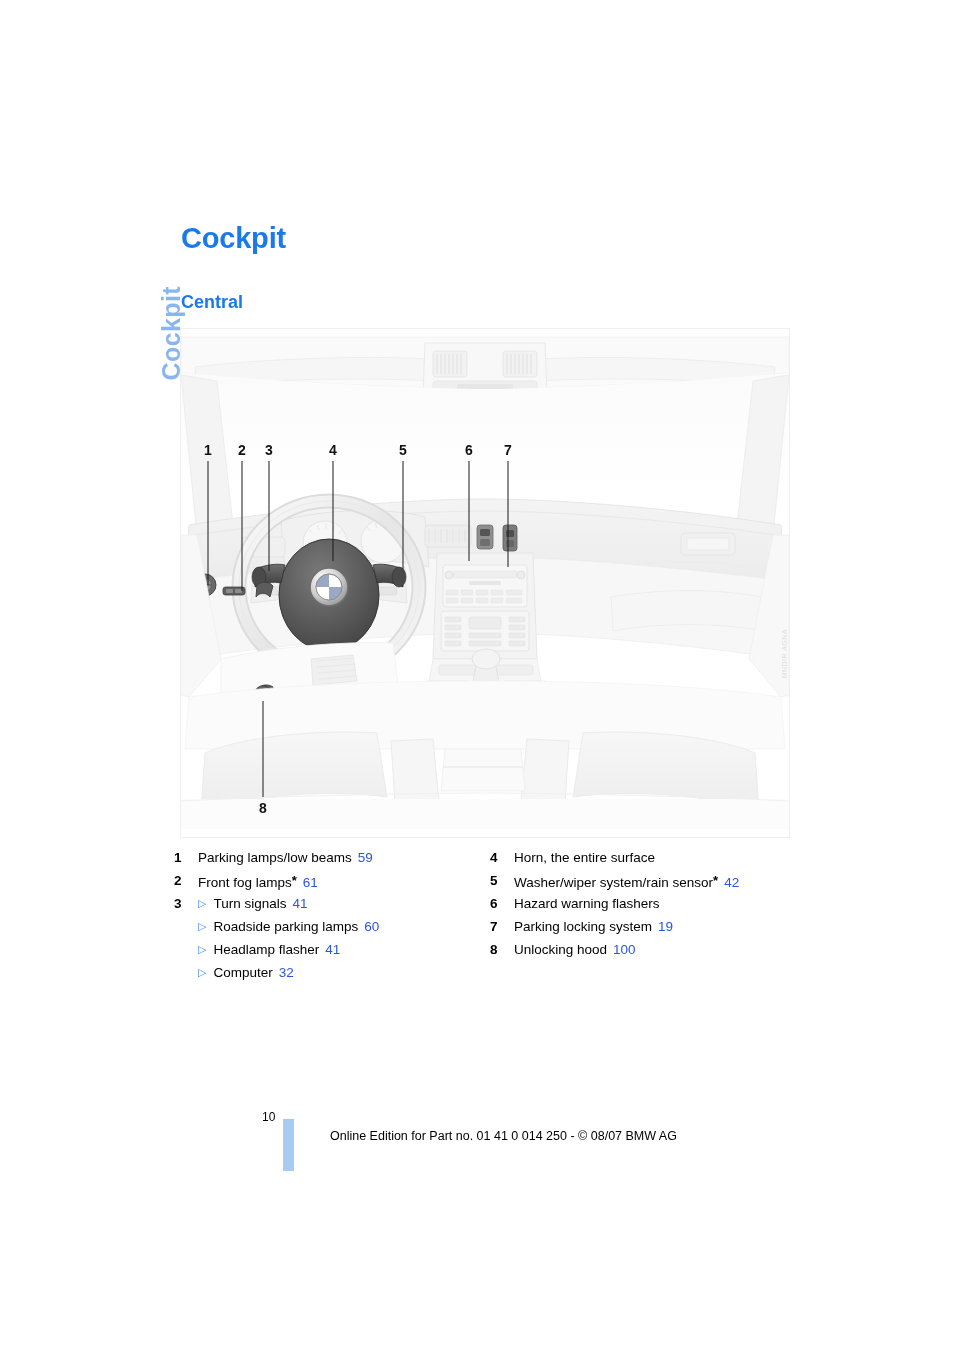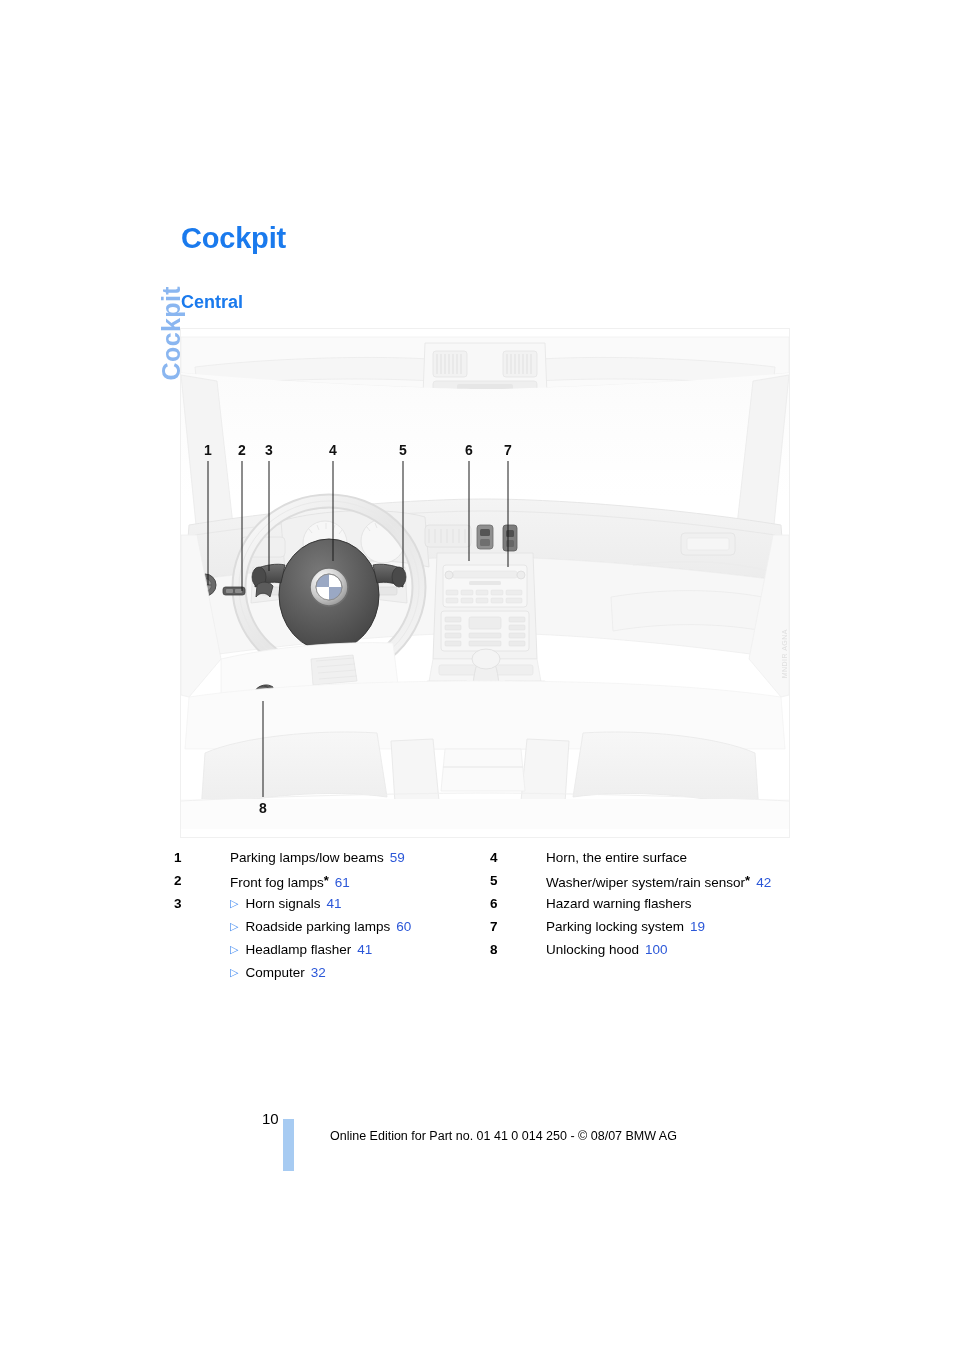--- a/index.html
+++ b/index.html
@@ -109,21 +109,20 @@
     left: 0px;
     top: 0px;
     width: 14px;
     font-weight: bold;
     font-size: 13.5px;
   }
   .legend-label {
     position: absolute;
     left: 24px;
     top: 0px;
-    margin-left: 32px;
   }
   .legend-sub .legend-label { left: 24px; }
   .tri {
     color: #3d87f0;
     font-size: 11px;
     margin-right: 7px;
     position: relative;
     top: -1px;
   }
   .pg {
@@ -134,21 +133,21 @@
     font-weight: bold;
     font-size: 13px;
     vertical-align: 2px;
   }
 
   
   #page-number {
     position: absolute;
     left: 262px;
     top: 1110px;
-    font-size: 15px;
+    font-size: 12px;
     color: #000;
   }
   #footer-bar {
     position: absolute;
     left: 283px;
     top: 1119px;
     width: 11px;
     height: 52px;
     background: #a7cbf2;
   }
@@ -445,21 +444,21 @@
       <div class="legend-row">
         <span class="legend-num">1</span>
         <span class="legend-label"><span>Parking lamps/low beams</span><span class="pg">59</span></span>
       </div>
       <div class="legend-row">
         <span class="legend-num">2</span>
         <span class="legend-label"><span>Front fog lamps</span><span class="ast">*</span><span class="pg">61</span></span>
       </div>
       <div class="legend-row legend-sub">
         <span class="legend-num">3</span>
-        <span class="legend-label"><span class="tri">▷</span><span>Horn signals</span><span class="pg">41</span></span>
+        <span class="legend-label"><span class="tri">▷</span><span>Turn signals</span><span class="pg">41</span></span>
       </div>
       <div class="legend-row legend-sub">
         <span class="legend-num"></span>
         <span class="legend-label"><span class="tri">▷</span><span>Roadside parking lamps</span><span class="pg">60</span></span>
       </div>
       <div class="legend-row legend-sub">
         <span class="legend-num"></span>
         <span class="legend-label"><span class="tri">▷</span><span>Headlamp flasher</span><span class="pg">41</span></span>
       </div>
       <div class="legend-row legend-sub">

